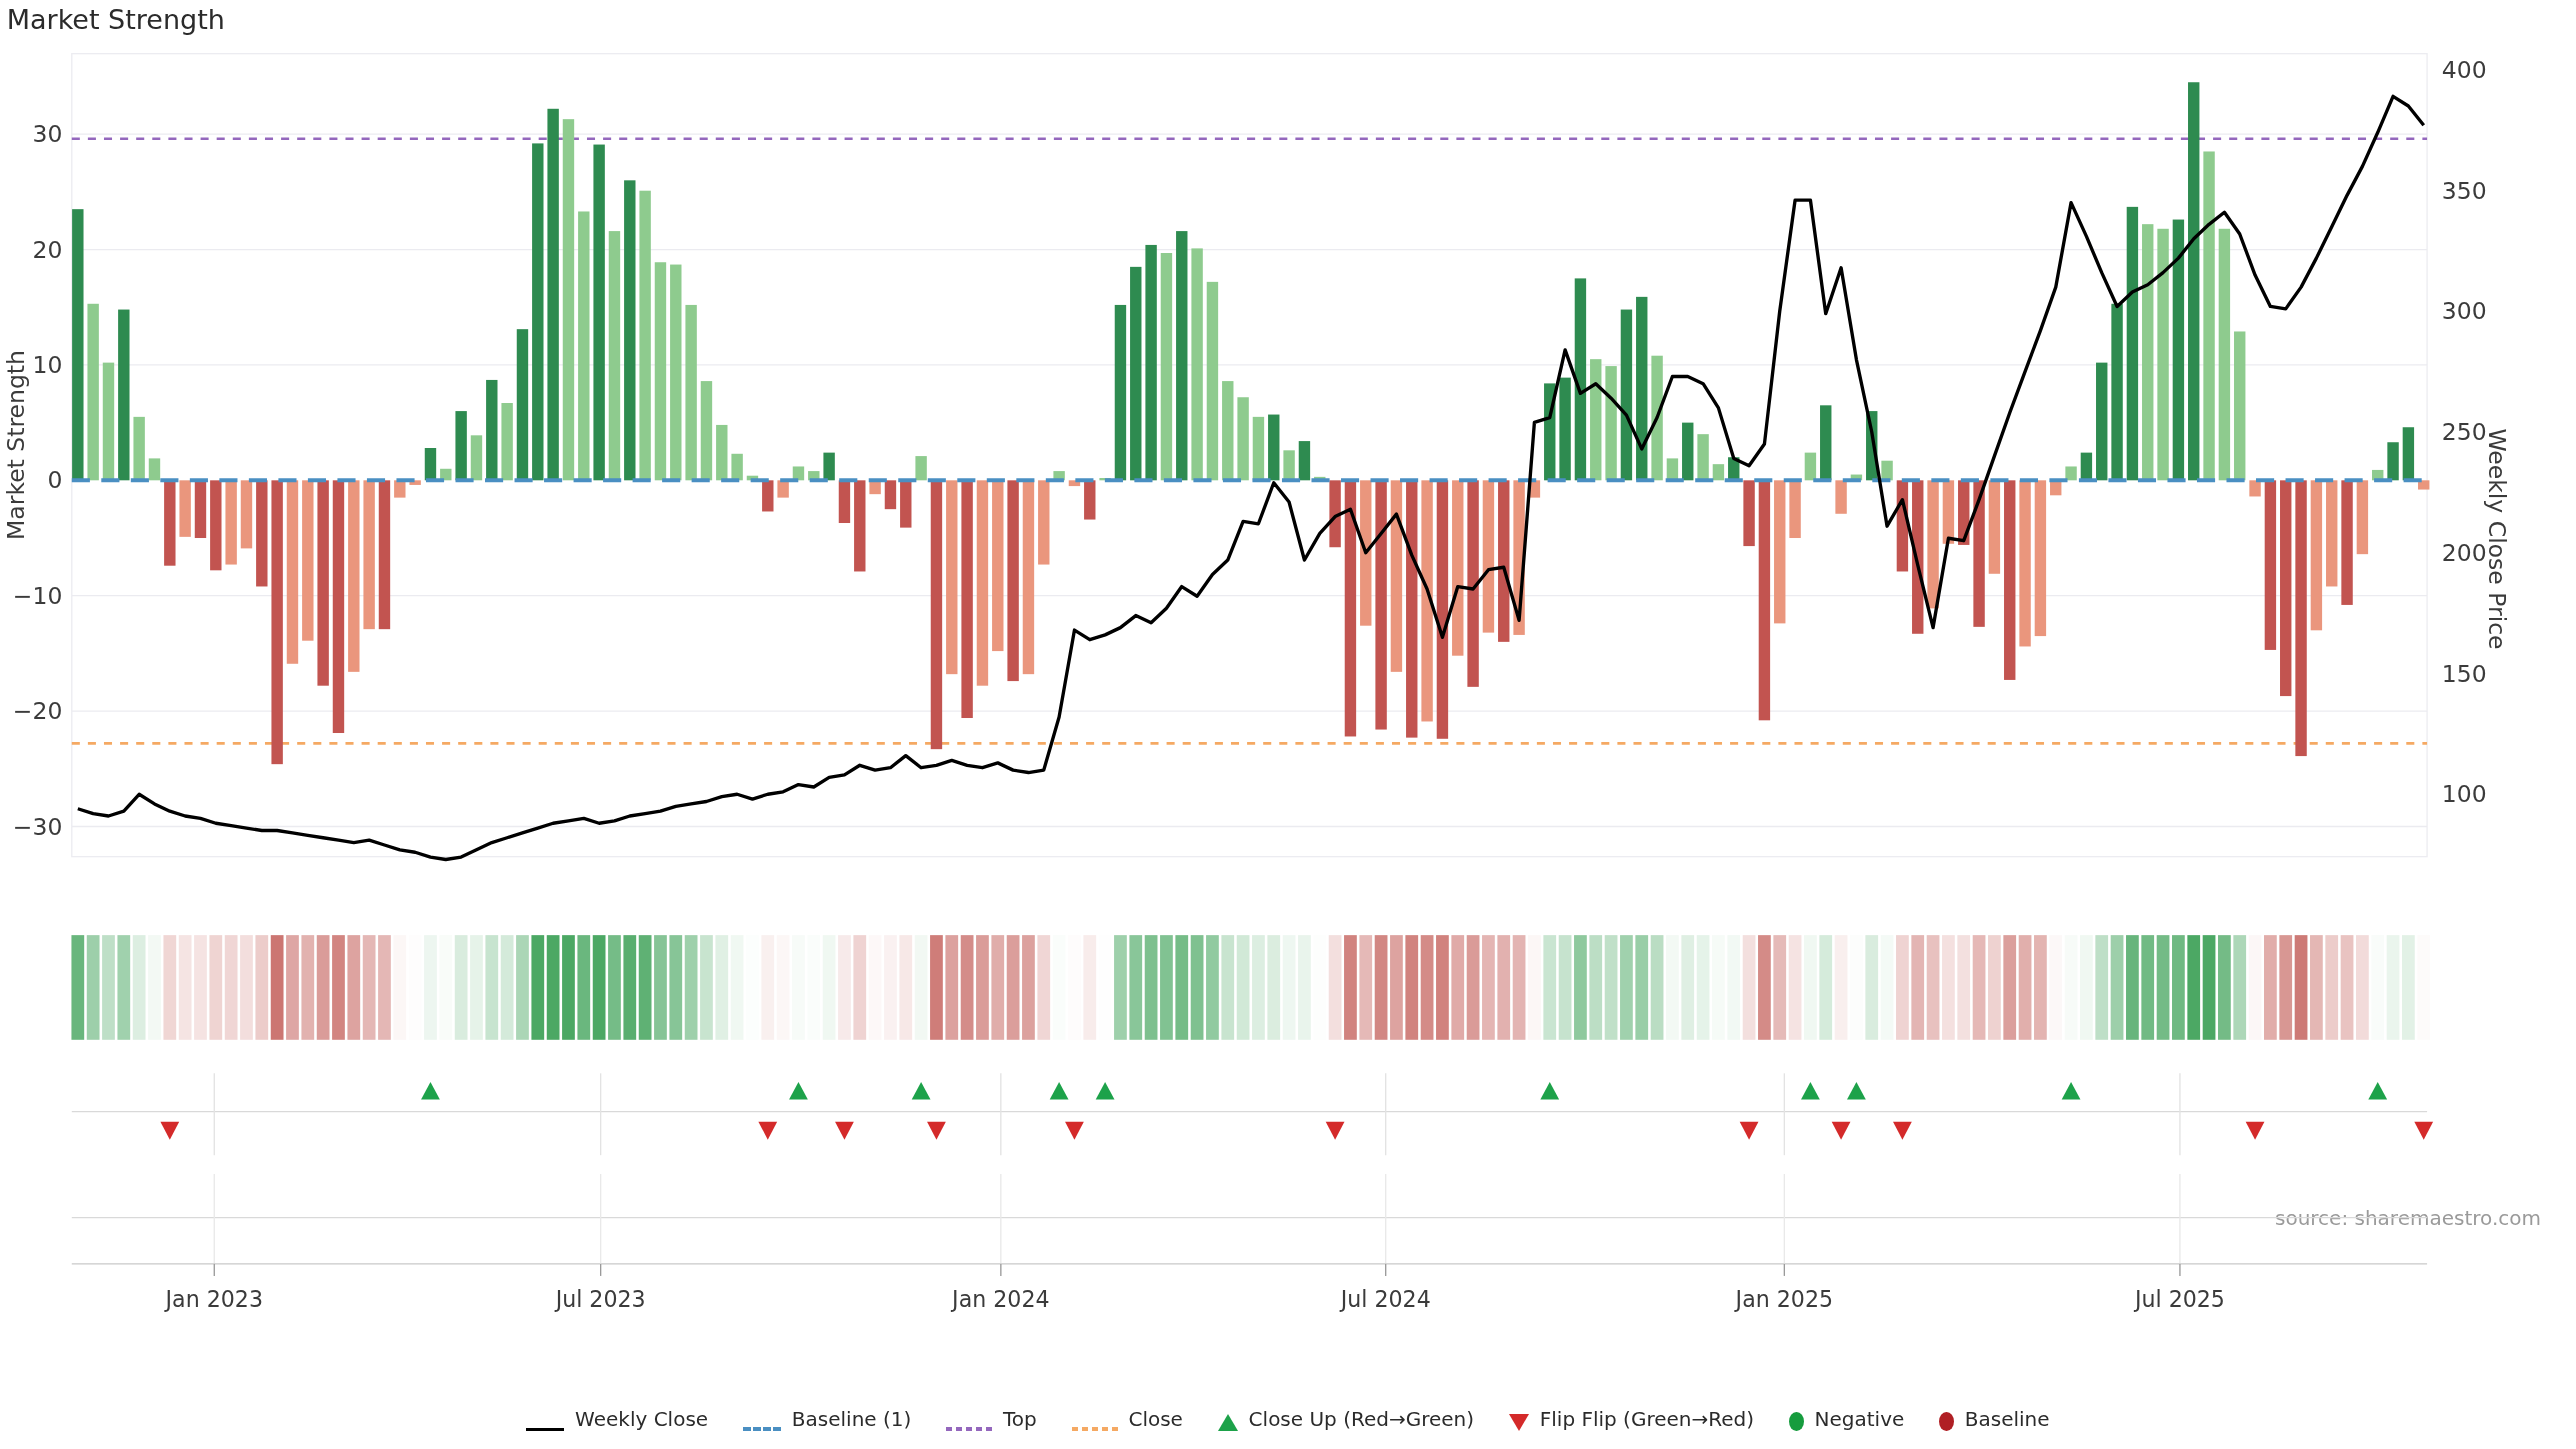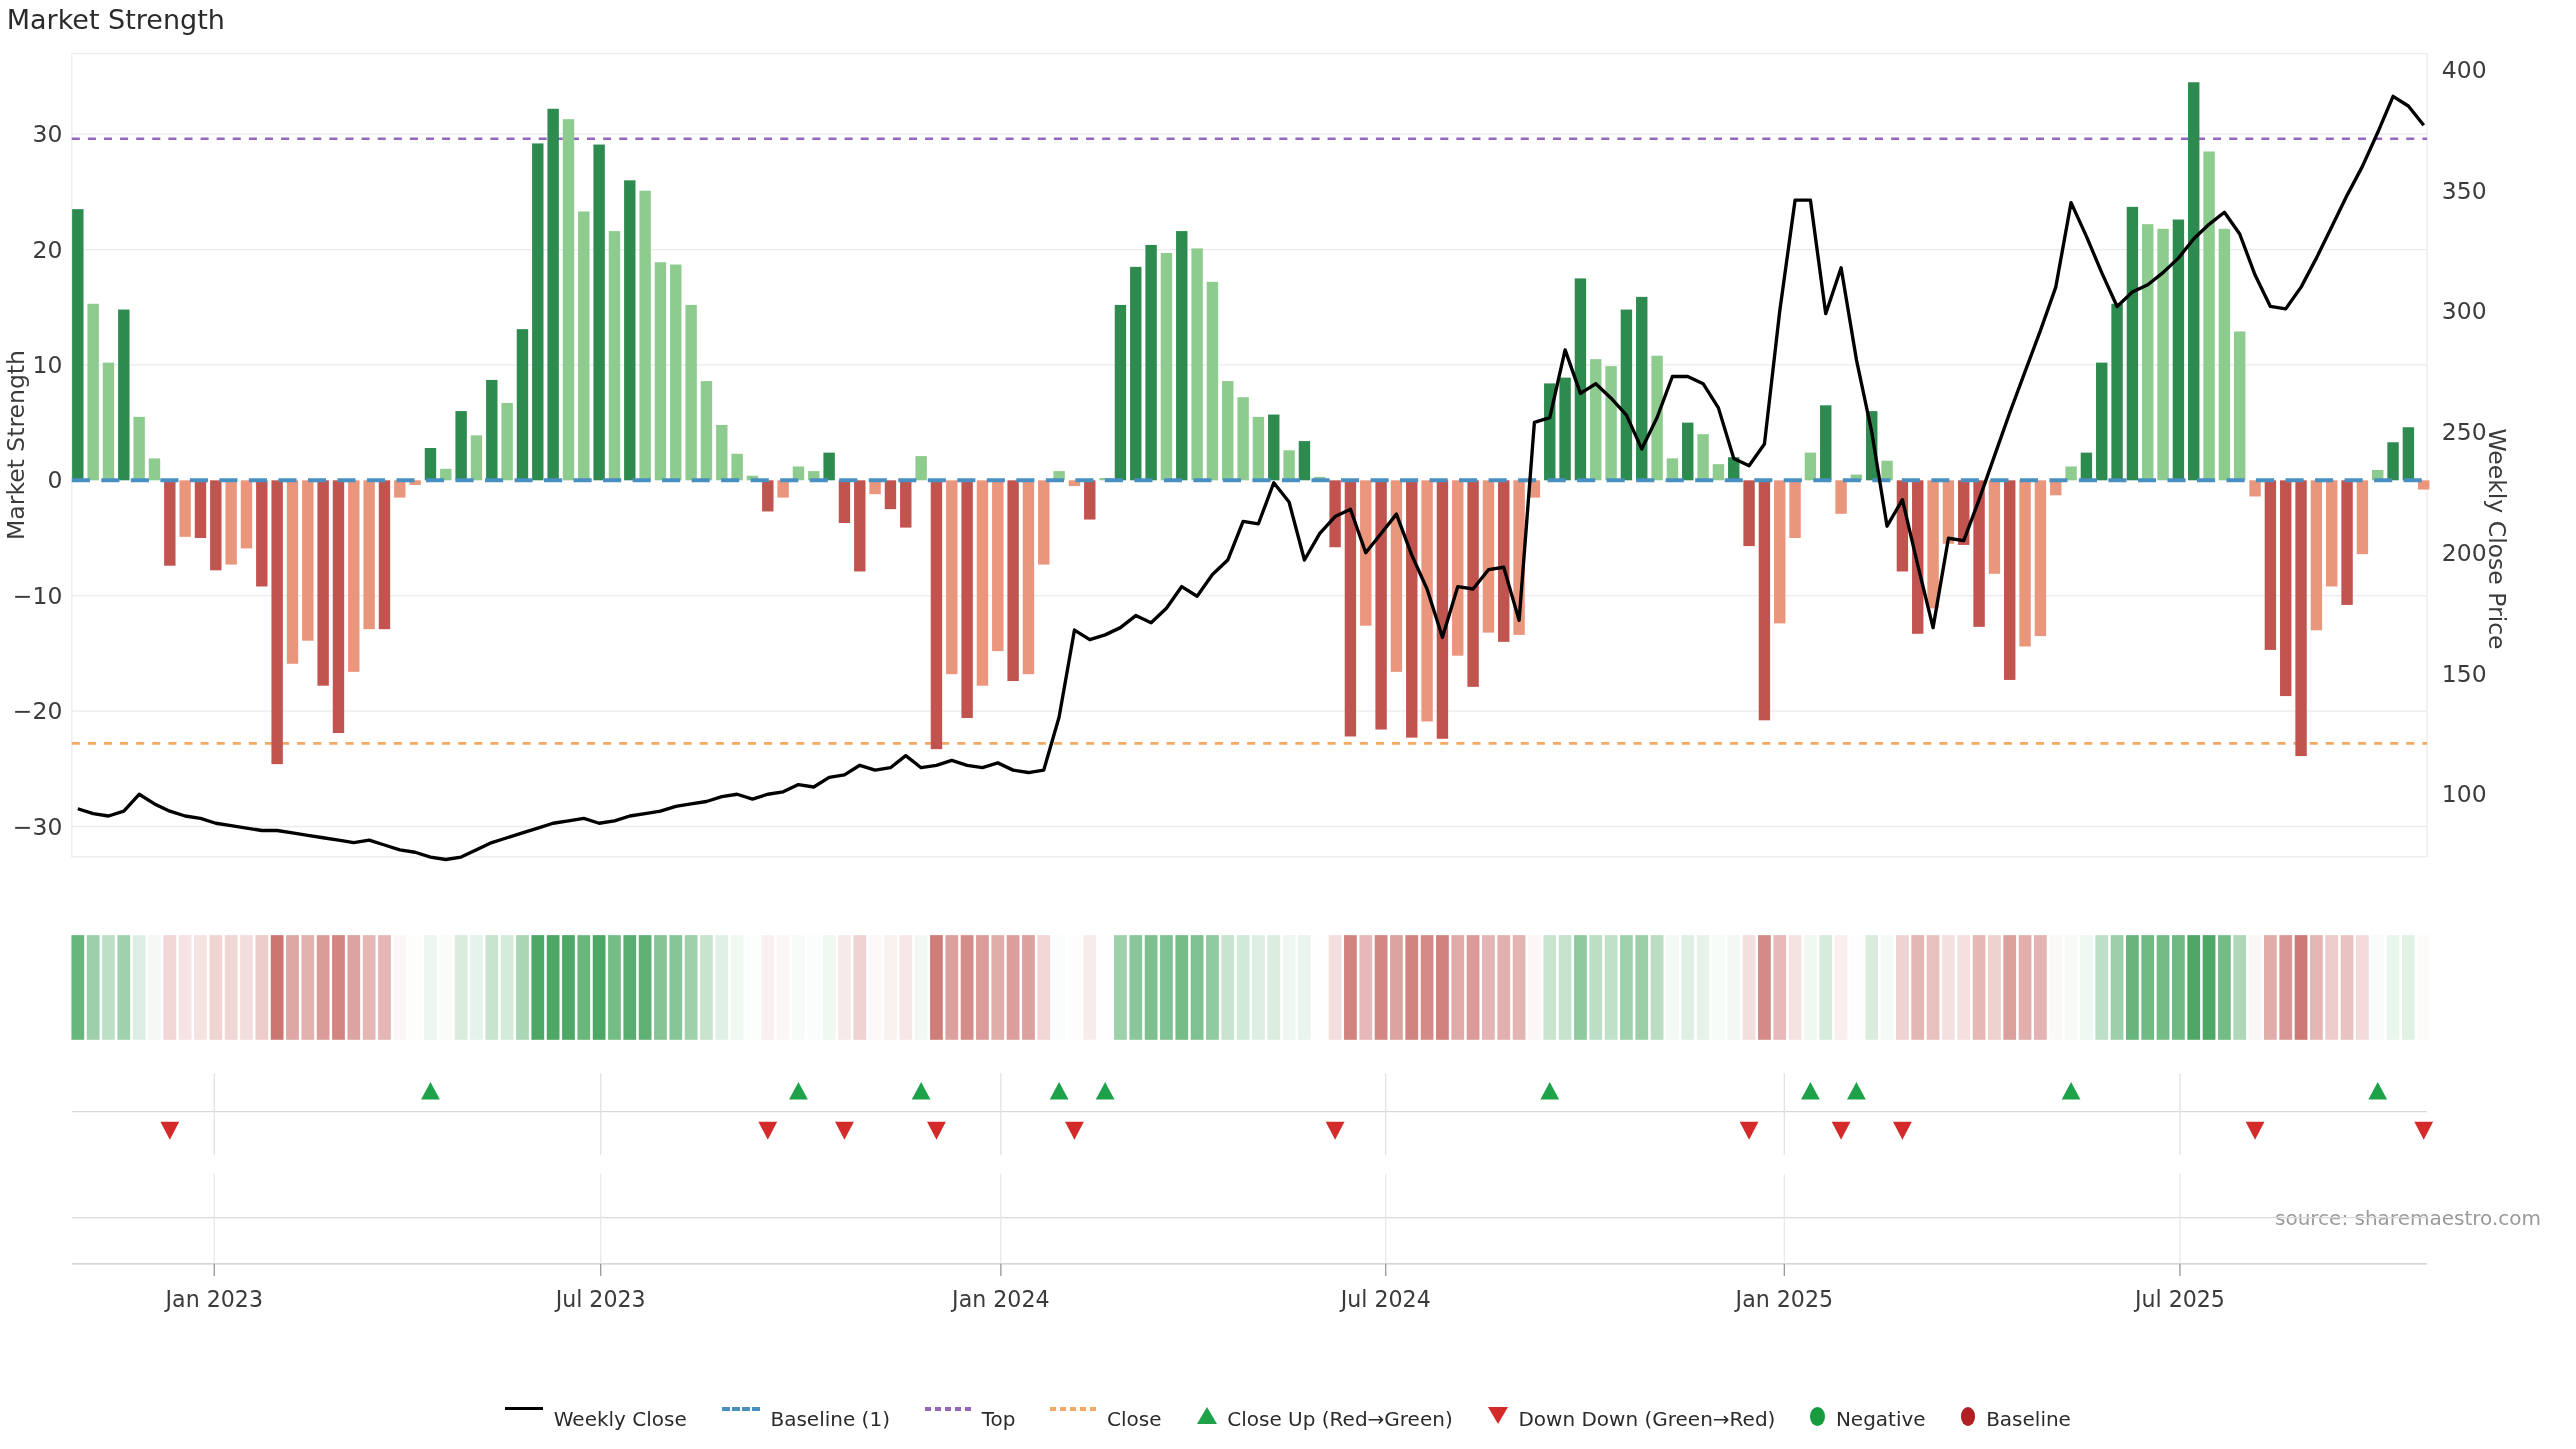--- a/index.html
+++ b/index.html
@@ -3,21 +3,21 @@
 <meta charset="utf-8">
 <style>
   html,body{margin:0;padding:0;background:#ffffff;}
   body{width:2576px;height:1449px;position:relative;font-family:"DejaVu Sans","Liberation Sans",sans-serif;overflow:hidden;}
   #chart-title{position:absolute;left:6.7px;top:4px;font-size:27px;color:#2b2b2b;}
   #left-axis-title{position:absolute;left:-152px;top:431px;width:335px;text-align:center;font-size:23.5px;color:#3b3b3b;transform:rotate(-90deg);}
   #right-axis-title{position:absolute;left:2329px;top:525px;width:335px;text-align:center;font-size:23.5px;color:#3b3b3b;transform:rotate(90deg);}
   #source-note{position:absolute;right:35px;top:1206px;font-size:20px;color:#9a9a9a;}
   #chart-svg{position:absolute;left:0;top:0;}
   #legend{position:absolute;left:0;top:1407px;width:2576px;display:flex;justify-content:center;align-items:center;gap:35px;font-size:20px;color:#2b2b2b;}
-  .legend-item{display:flex;align-items:flex-start;gap:10.7px;white-space:nowrap;}
+  .legend-item{display:flex;align-items:flex-end;gap:10.7px;white-space:nowrap;}
   .sw{display:inline-block;}
   .sw-line{width:38px;height:3.4px;background:#000;}
   .sw-dash{width:38px;height:0;border-top:4px dashed #4a8fc2;}
   .sw-dots{display:flex;gap:4px;}
   .sw-dots i{width:6px;height:4px;display:block;}
   .sw-tri-up{width:0;height:0;border-left:10px solid transparent;border-right:10px solid transparent;border-bottom:17.4px solid #1da24a;}
   .sw-tri-down{width:0;height:0;border-left:10px solid transparent;border-right:10px solid transparent;border-top:17.4px solid #d42a2a;}
   .sw-dot{width:14.8px;height:19px;border-radius:50%;}
 </style>
 </head>
@@ -440,21 +440,21 @@
         <i style="background:#f5a963"></i>
       </span>
     <span>Close</span>
   </div>
   <div class="legend-item">
     <span class="sw sw-tri-up"></span>
     <span>Close Up (Red→Green)</span>
   </div>
   <div class="legend-item">
     <span class="sw sw-tri-down"></span>
-    <span>Down Down (Green→Red)</span>
+    <span>Flip Flip (Green→Red)</span>
   </div>
   <div class="legend-item">
     <span class="sw sw-dot" style="background:#169c3e"></span>
     <span>Negative</span>
   </div>
   <div class="legend-item">
     <span class="sw sw-dot" style="background:#b01f24"></span>
     <span>Baseline</span>
   </div>
 </div>

